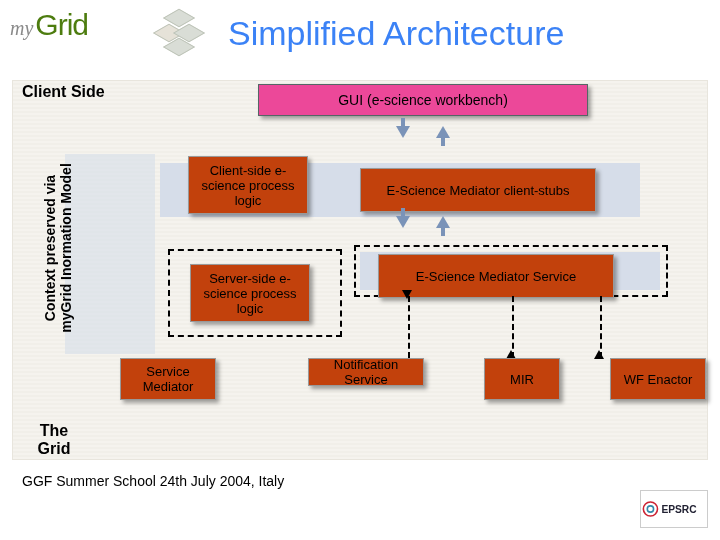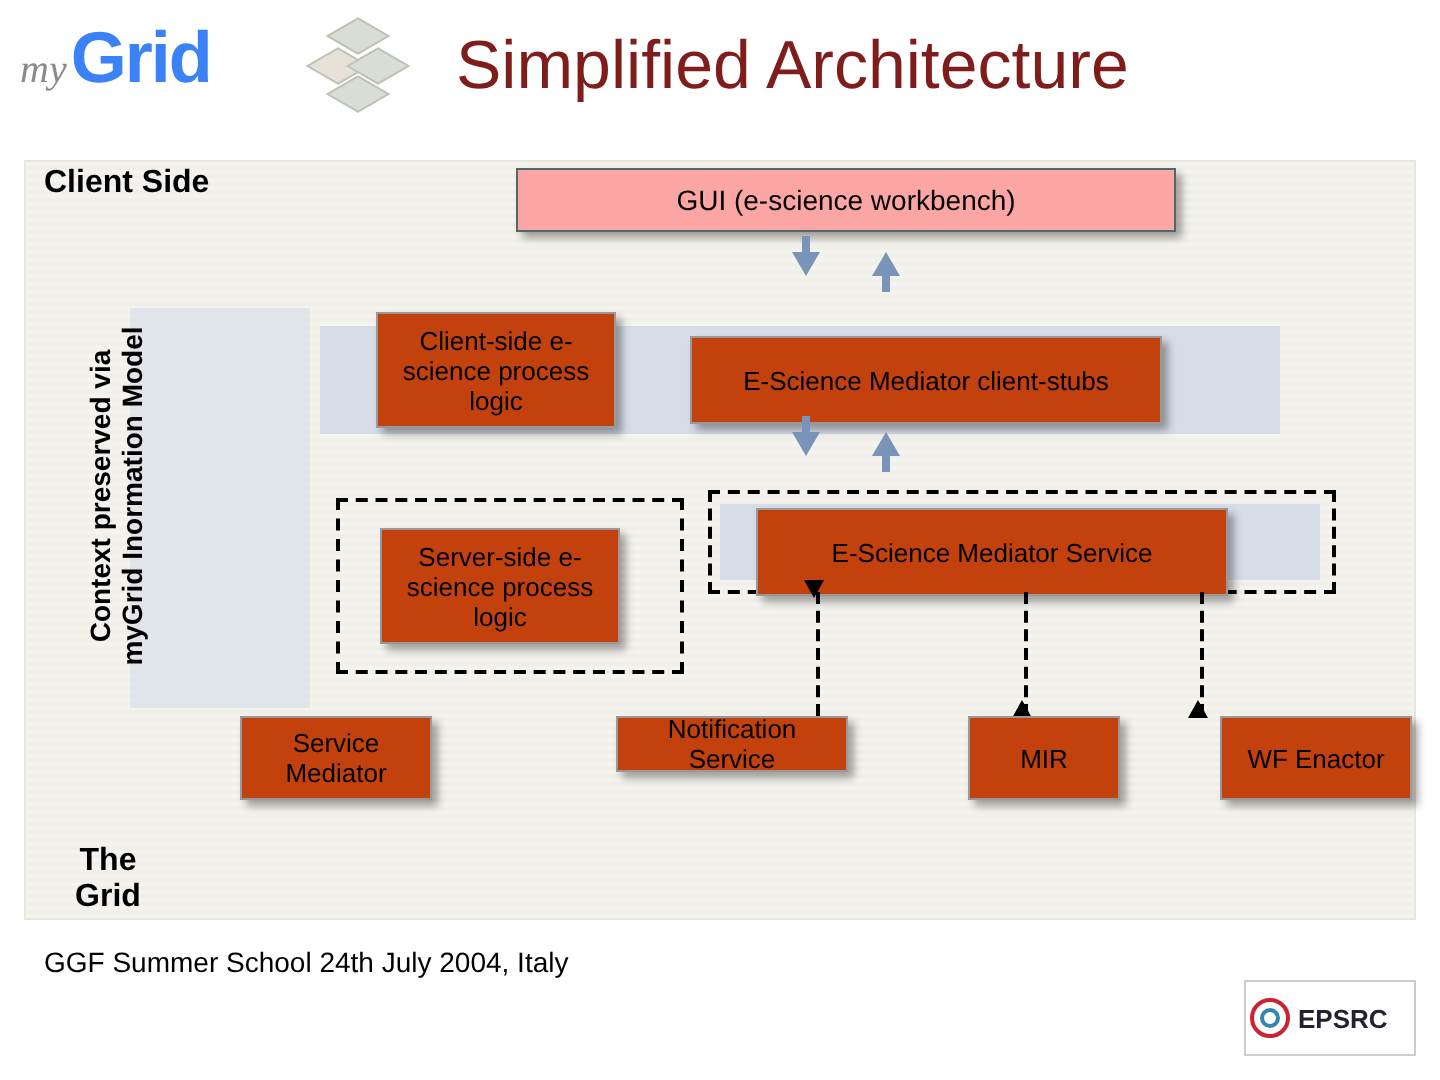--- a/index.html
+++ b/index.html
@@ -1,38 +1,38 @@
 <!DOCTYPE html>
 <html><head>
 <meta charset="utf-8">
 <style>
 *{box-sizing:border-box;margin:0;padding:0}
 body{width:720px;height:540px;font-family:Arial,Helvetica,sans-serif;position:relative;background:#fff;overflow:hidden}
 .logo{position:absolute;top:8px;left:10px;display:flex;align-items:baseline}
 .logo .my{font-family:Georgia,serif;font-style:italic;font-weight:normal;font-size:20px;color:#8a8a8a;margin-right:2px}
-.logo .grid{font-weight:700;font-size:36px;color:#3b82f6;letter-spacing:-1px}
+.logo .grid{font-weight:400;font-size:30px;color:#4d7c0f;letter-spacing:-1px}
 .cubes{position:absolute;top:6px;left:150px;width:60px;height:52px}
 .cube{position:absolute;width:18px;height:18px;background:#d9ddd6;border:1px solid #bcc2b6;transform:rotate(45deg) skew(-15deg,-15deg)}
 .c1{top:3px;left:20px}.c2{top:18px;left:10px;background:#e6e2d8}.c3{top:18px;left:30px}.c4{top:32px;left:20px}
-.title{position:absolute;top:14px;left:228px;font-size:34px;color:#7f1d1d}
+.title{position:absolute;top:14px;left:228px;font-size:34px;color:#3b82f6}
 .bgarea{position:absolute;top:80px;left:12px;width:696px;height:380px;background:repeating-linear-gradient(0deg,#f5f3ee,#f5f3ee 2px,#f1efe9 2px,#f1efe9 4px);border:1px solid #e8e5dd}
 .client-label{position:absolute;top:83px;left:22px;font-weight:bold;font-size:16px}
-.gui{position:absolute;top:84px;left:258px;width:330px;height:32px;background:#fca5a5;border:1px solid #566;box-shadow:3px 3px 4px rgba(0,0,0,0.35);text-align:center;line-height:30px;font-size:14px}
+.gui{position:absolute;top:84px;left:258px;width:330px;height:32px;background:#ec4899;border:1px solid #566;box-shadow:3px 3px 4px rgba(0,0,0,0.35);text-align:center;line-height:30px;font-size:14px}
 .vert{position:absolute;top:163px;left:56px;transform:rotate(-90deg);transform-origin:left top;font-weight:bold;font-size:14px;white-space:nowrap;text-align:center;width:200px;margin-left:0}
 .vert div{line-height:16px}
 .vertbar{position:absolute;top:154px;left:65px;width:90px;height:200px;background:rgba(214,221,233,0.6)}
 .box{position:absolute;background:#c2410c;border:1px solid #999;box-shadow:3px 3px 4px rgba(0,0,0,0.35);text-align:center;font-size:13px;display:flex;align-items:center;justify-content:center;padding:4px}
 .shade{position:absolute;background:#d6dde9}
 .dbox{position:absolute;border:2px dashed #000}
 .arrow-down{position:absolute;width:0;height:0;border-left:7px solid transparent;border-right:7px solid transparent;border-top:12px solid #7a93b8}
 .arrow-up{position:absolute;width:0;height:0;border-left:7px solid transparent;border-right:7px solid transparent;border-bottom:12px solid #7a93b8}
 .arrow-line{position:absolute;background:#7a93b8}
 .thegrid{position:absolute;top:422px;left:24px;font-weight:bold;font-size:16px;text-align:center;width:60px}
 .footer{position:absolute;top:473px;left:22px;font-size:14px}
-.epsrc{position:absolute;top:490px;right:12px;width:86px;height:38px;border:1px solid #ccc;display:flex;align-items:center;justify-content:flex-end}
+.epsrc{position:absolute;top:490px;right:12px;width:68px;height:38px;border:1px solid #ccc;display:flex;align-items:center;justify-content:flex-end}
 .epsrc svg{width:84px;height:30px}
 </style>
 </head>
 <body>
 
 <div class="logo">
   <span class="my">my</span>
   <span class="grid">Grid</span>
 </div>
 <div class="cubes">
@@ -55,21 +55,21 @@
   <div>myGrid Inormation Model</div>
 </div>
 
 <div class="arrow-down" style="top:126px;left:396px"></div>
 <div class="arrow-up" style="top:126px;left:436px"></div>
 <div class="arrow-line" style="top:118px;left:401px;width:4px;height:10px"></div>
 <div class="arrow-line" style="top:136px;left:441px;width:4px;height:10px"></div>
 
 <div class="shade" style="top:163px;left:160px;width:480px;height:54px"></div>
 <div class="box" style="top:156px;left:188px;width:120px;height:58px">Client-side e-science process logic</div>
-<div class="box" style="top:168px;left:345px;width:236px;height:44px">E-Science Mediator client-stubs</div>
+<div class="box" style="top:168px;left:360px;width:236px;height:44px">E-Science Mediator client-stubs</div>
 
 <div class="arrow-down" style="top:216px;left:396px"></div>
 <div class="arrow-up" style="top:216px;left:436px"></div>
 <div class="arrow-line" style="top:208px;left:401px;width:4px;height:10px"></div>
 <div class="arrow-line" style="top:226px;left:441px;width:4px;height:10px"></div>
 
 <div class="dbox" style="top:249px;left:168px;width:174px;height:88px"></div>
 <div class="shade" style="top:252px;left:360px;width:300px;height:38px"></div>
 <div class="dbox" style="top:245px;left:354px;width:314px;height:52px"></div>
 <div class="box" style="top:264px;left:190px;width:120px;height:58px">Server-side e-science process logic</div>

